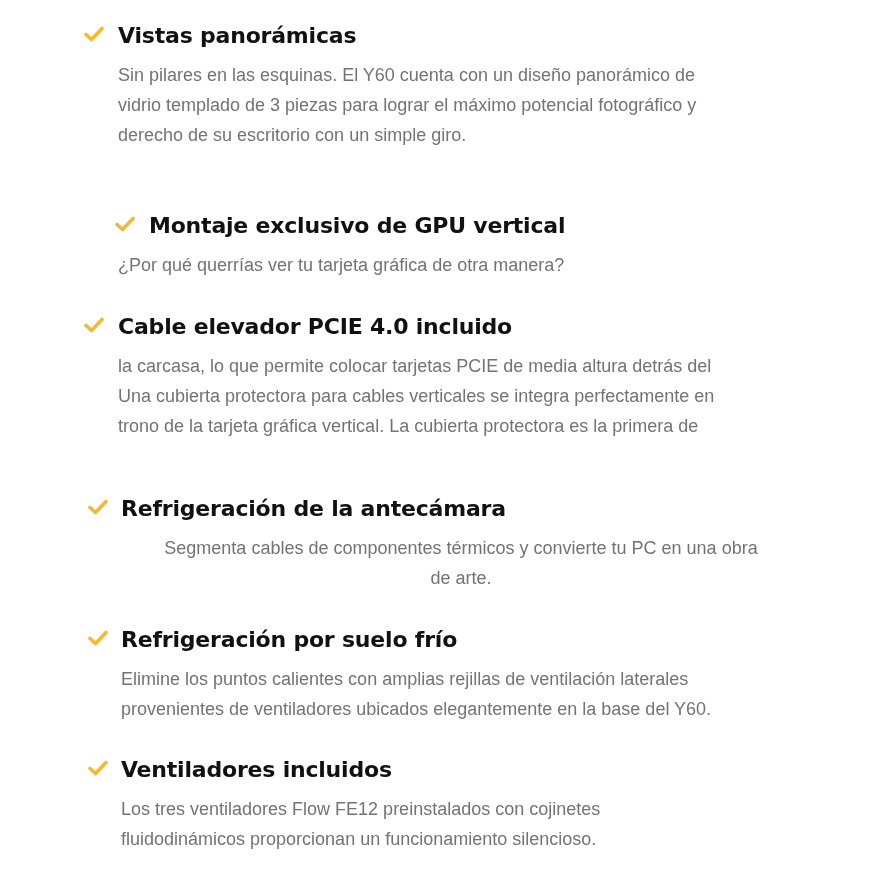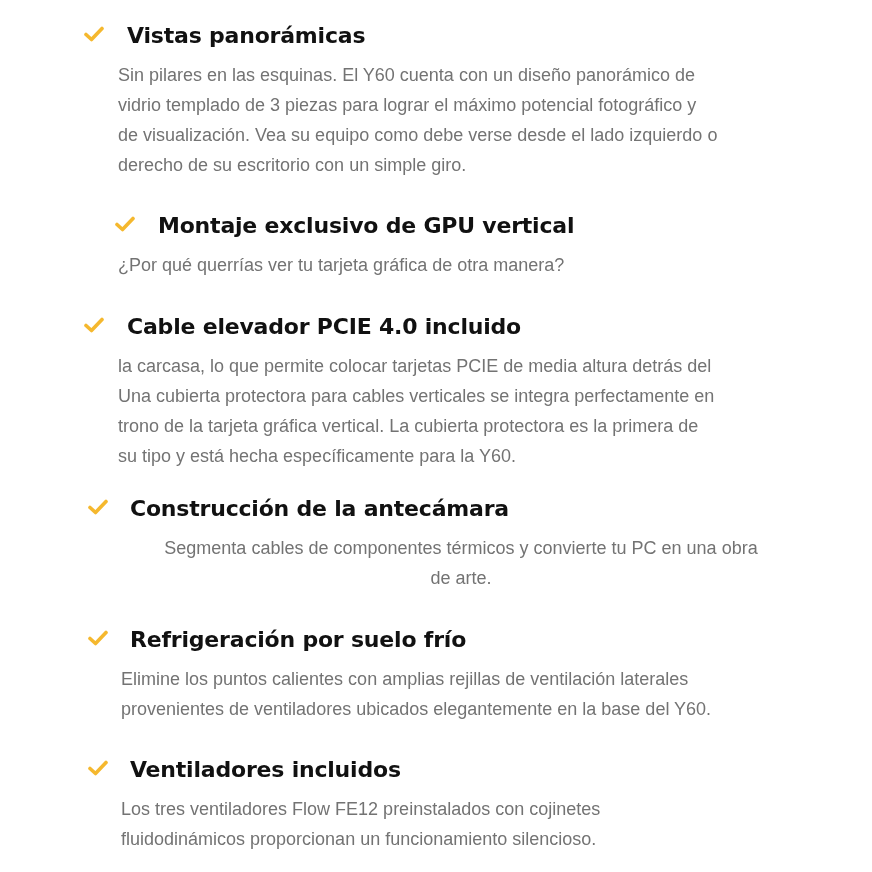--- a/index.html
+++ b/index.html
@@ -33,21 +33,20 @@
     .title {
       position: absolute;
       top: 0;
       font-family: "DejaVu Sans", sans-serif;
       font-weight: bold;
       font-size: 22px;
       line-height: 28px;
       color: #111111;
       white-space: nowrap;
       letter-spacing: -0.2px;
-      margin-left: 9px;
     }
     .desc {
       position: absolute;
       top: 38px;
       font-family: "Liberation Sans", sans-serif;
       font-size: 18px;
       line-height: 30px;
       color: #737373;
       width: 680px;
     }
@@ -64,21 +63,20 @@
   <div class="feature" style="top:22px;">
     <div class="feature-head">
       <svg class="check" style="left:84px;" viewBox="0 0 20 16">
         <path d="M2 8.5 L7.5 13.5 L18 2.5" fill="none" stroke="#f5b82e" stroke-width="3.6" stroke-linecap="round" stroke-linejoin="round"></path>
       </svg>
       <div class="title" style="left:118px;">Vistas panorámicas</div>
     </div>
     <div class="desc" style="left:118px;">
       <span class="desc-line">Sin pilares en las esquinas. El Y60 cuenta con un diseño panorámico de</span>
       <span class="desc-line">vidrio templado de 3 piezas para lograr el máximo potencial fotográfico y</span>
-      <span class="desc-line">de visualización. Vea su equipo como debe verse desde el lado izquierdo o</span>
       <span class="desc-line">derecho de su escritorio con un simple giro.</span>
     </div>
   </div>
 
   <div class="feature" style="top:212px;padding-left:31px;">
     <div class="feature-head">
       <svg class="check" style="left:84px;" viewBox="0 0 20 16">
         <path d="M2 8.5 L7.5 13.5 L18 2.5" fill="none" stroke="#f5b82e" stroke-width="3.6" stroke-linecap="round" stroke-linejoin="round"></path>
       </svg>
       <div class="title" style="left:118px;">Montaje exclusivo de GPU vertical</div>
@@ -92,30 +90,29 @@
     <div class="feature-head">
       <svg class="check" style="left:84px;" viewBox="0 0 20 16">
         <path d="M2 8.5 L7.5 13.5 L18 2.5" fill="none" stroke="#f5b82e" stroke-width="3.6" stroke-linecap="round" stroke-linejoin="round"></path>
       </svg>
       <div class="title" style="left:118px;">Cable elevador PCIE 4.0 incluido</div>
     </div>
     <div class="desc" style="left:118px;">
       <span class="desc-line">la carcasa, lo que permite colocar tarjetas PCIE de media altura detrás del</span>
       <span class="desc-line">Una cubierta protectora para cables verticales se integra perfectamente en</span>
       <span class="desc-line">trono de la tarjeta gráfica vertical. La cubierta protectora es la primera de</span>
-      <span class="desc-line">su tipo y está hecha específicamente para la Y60.</span>
     </div>
   </div>
 
   <div class="feature" style="top:495px;">
     <div class="feature-head">
       <svg class="check" style="left:88px;" viewBox="0 0 20 16">
         <path d="M2 8.5 L7.5 13.5 L18 2.5" fill="none" stroke="#f5b82e" stroke-width="3.6" stroke-linecap="round" stroke-linejoin="round"></path>
       </svg>
-      <div class="title" style="left:121px;">Construcción de la antecámara</div>
+      <div class="title" style="left:121px;">Refrigeración de la antecámara</div>
     </div>
     <div class="desc" style="left:121px;text-align:center;">
       <span class="desc-line">Segmenta cables de componentes térmicos y convierte tu PC en una obra</span>
       <span class="desc-line">de arte.</span>
     </div>
   </div>
 
   <div class="feature" style="top:626px;">
     <div class="feature-head">
       <svg class="check" style="left:88px;" viewBox="0 0 20 16">

